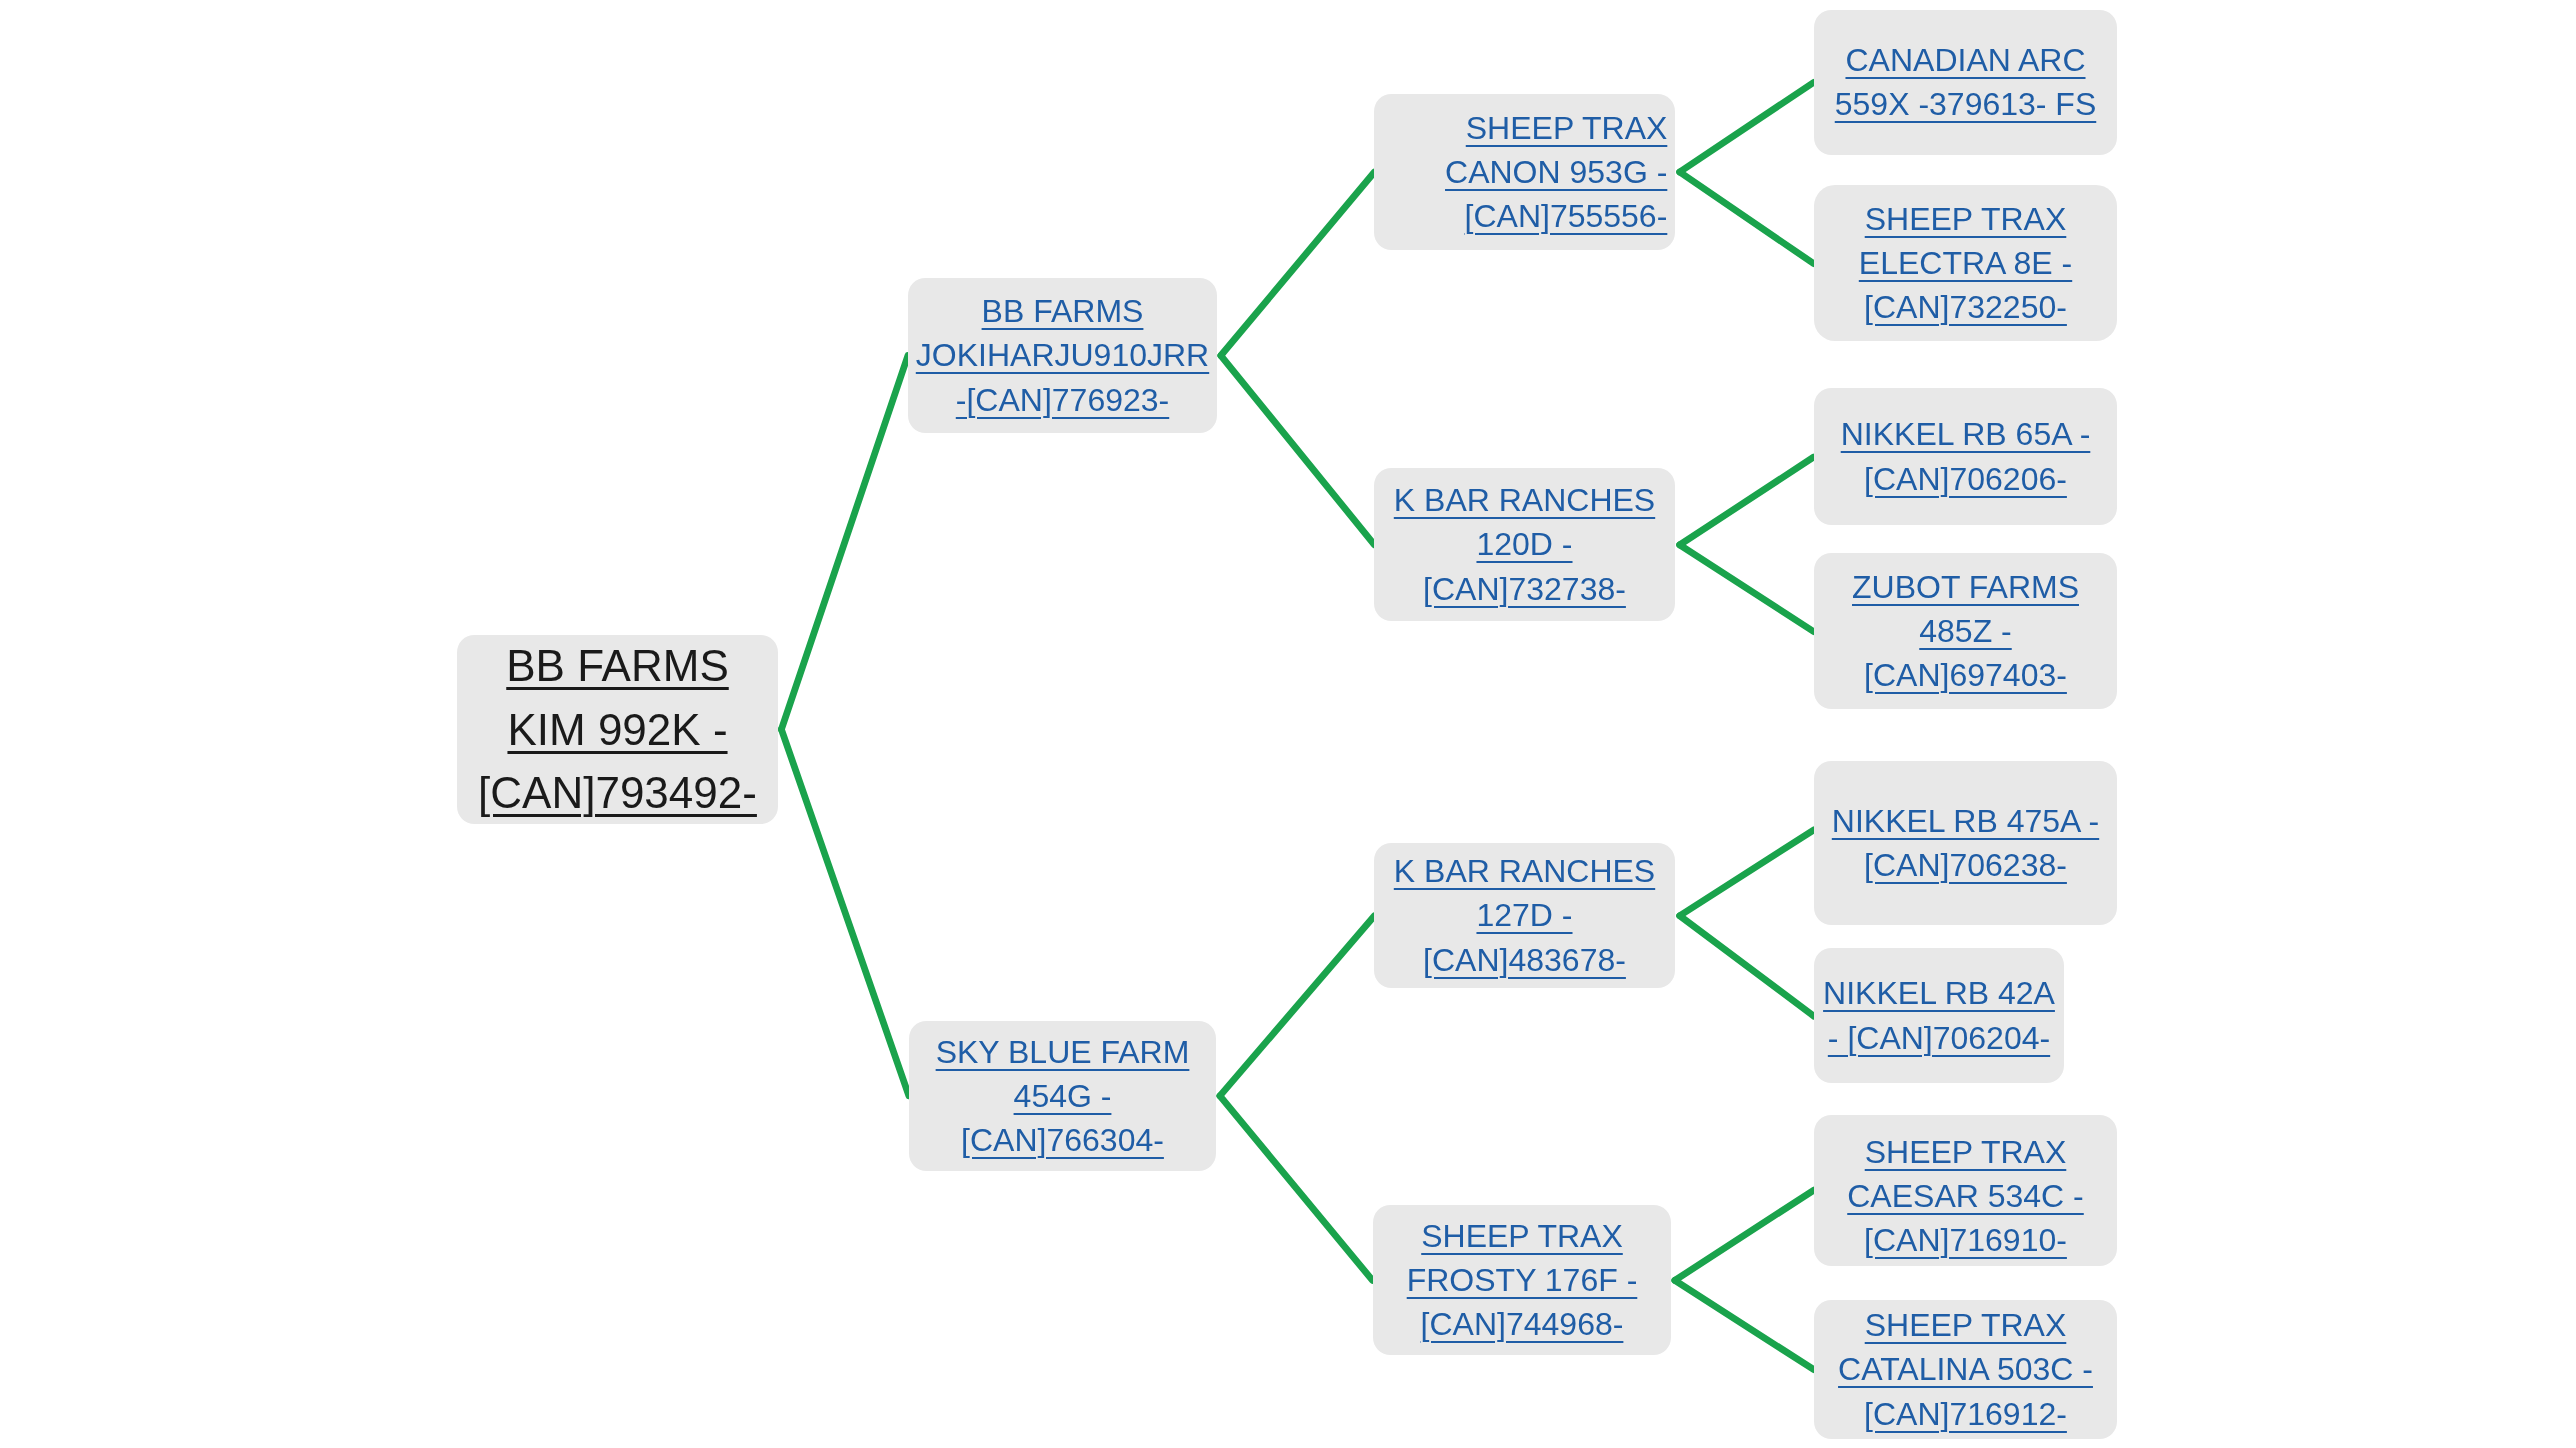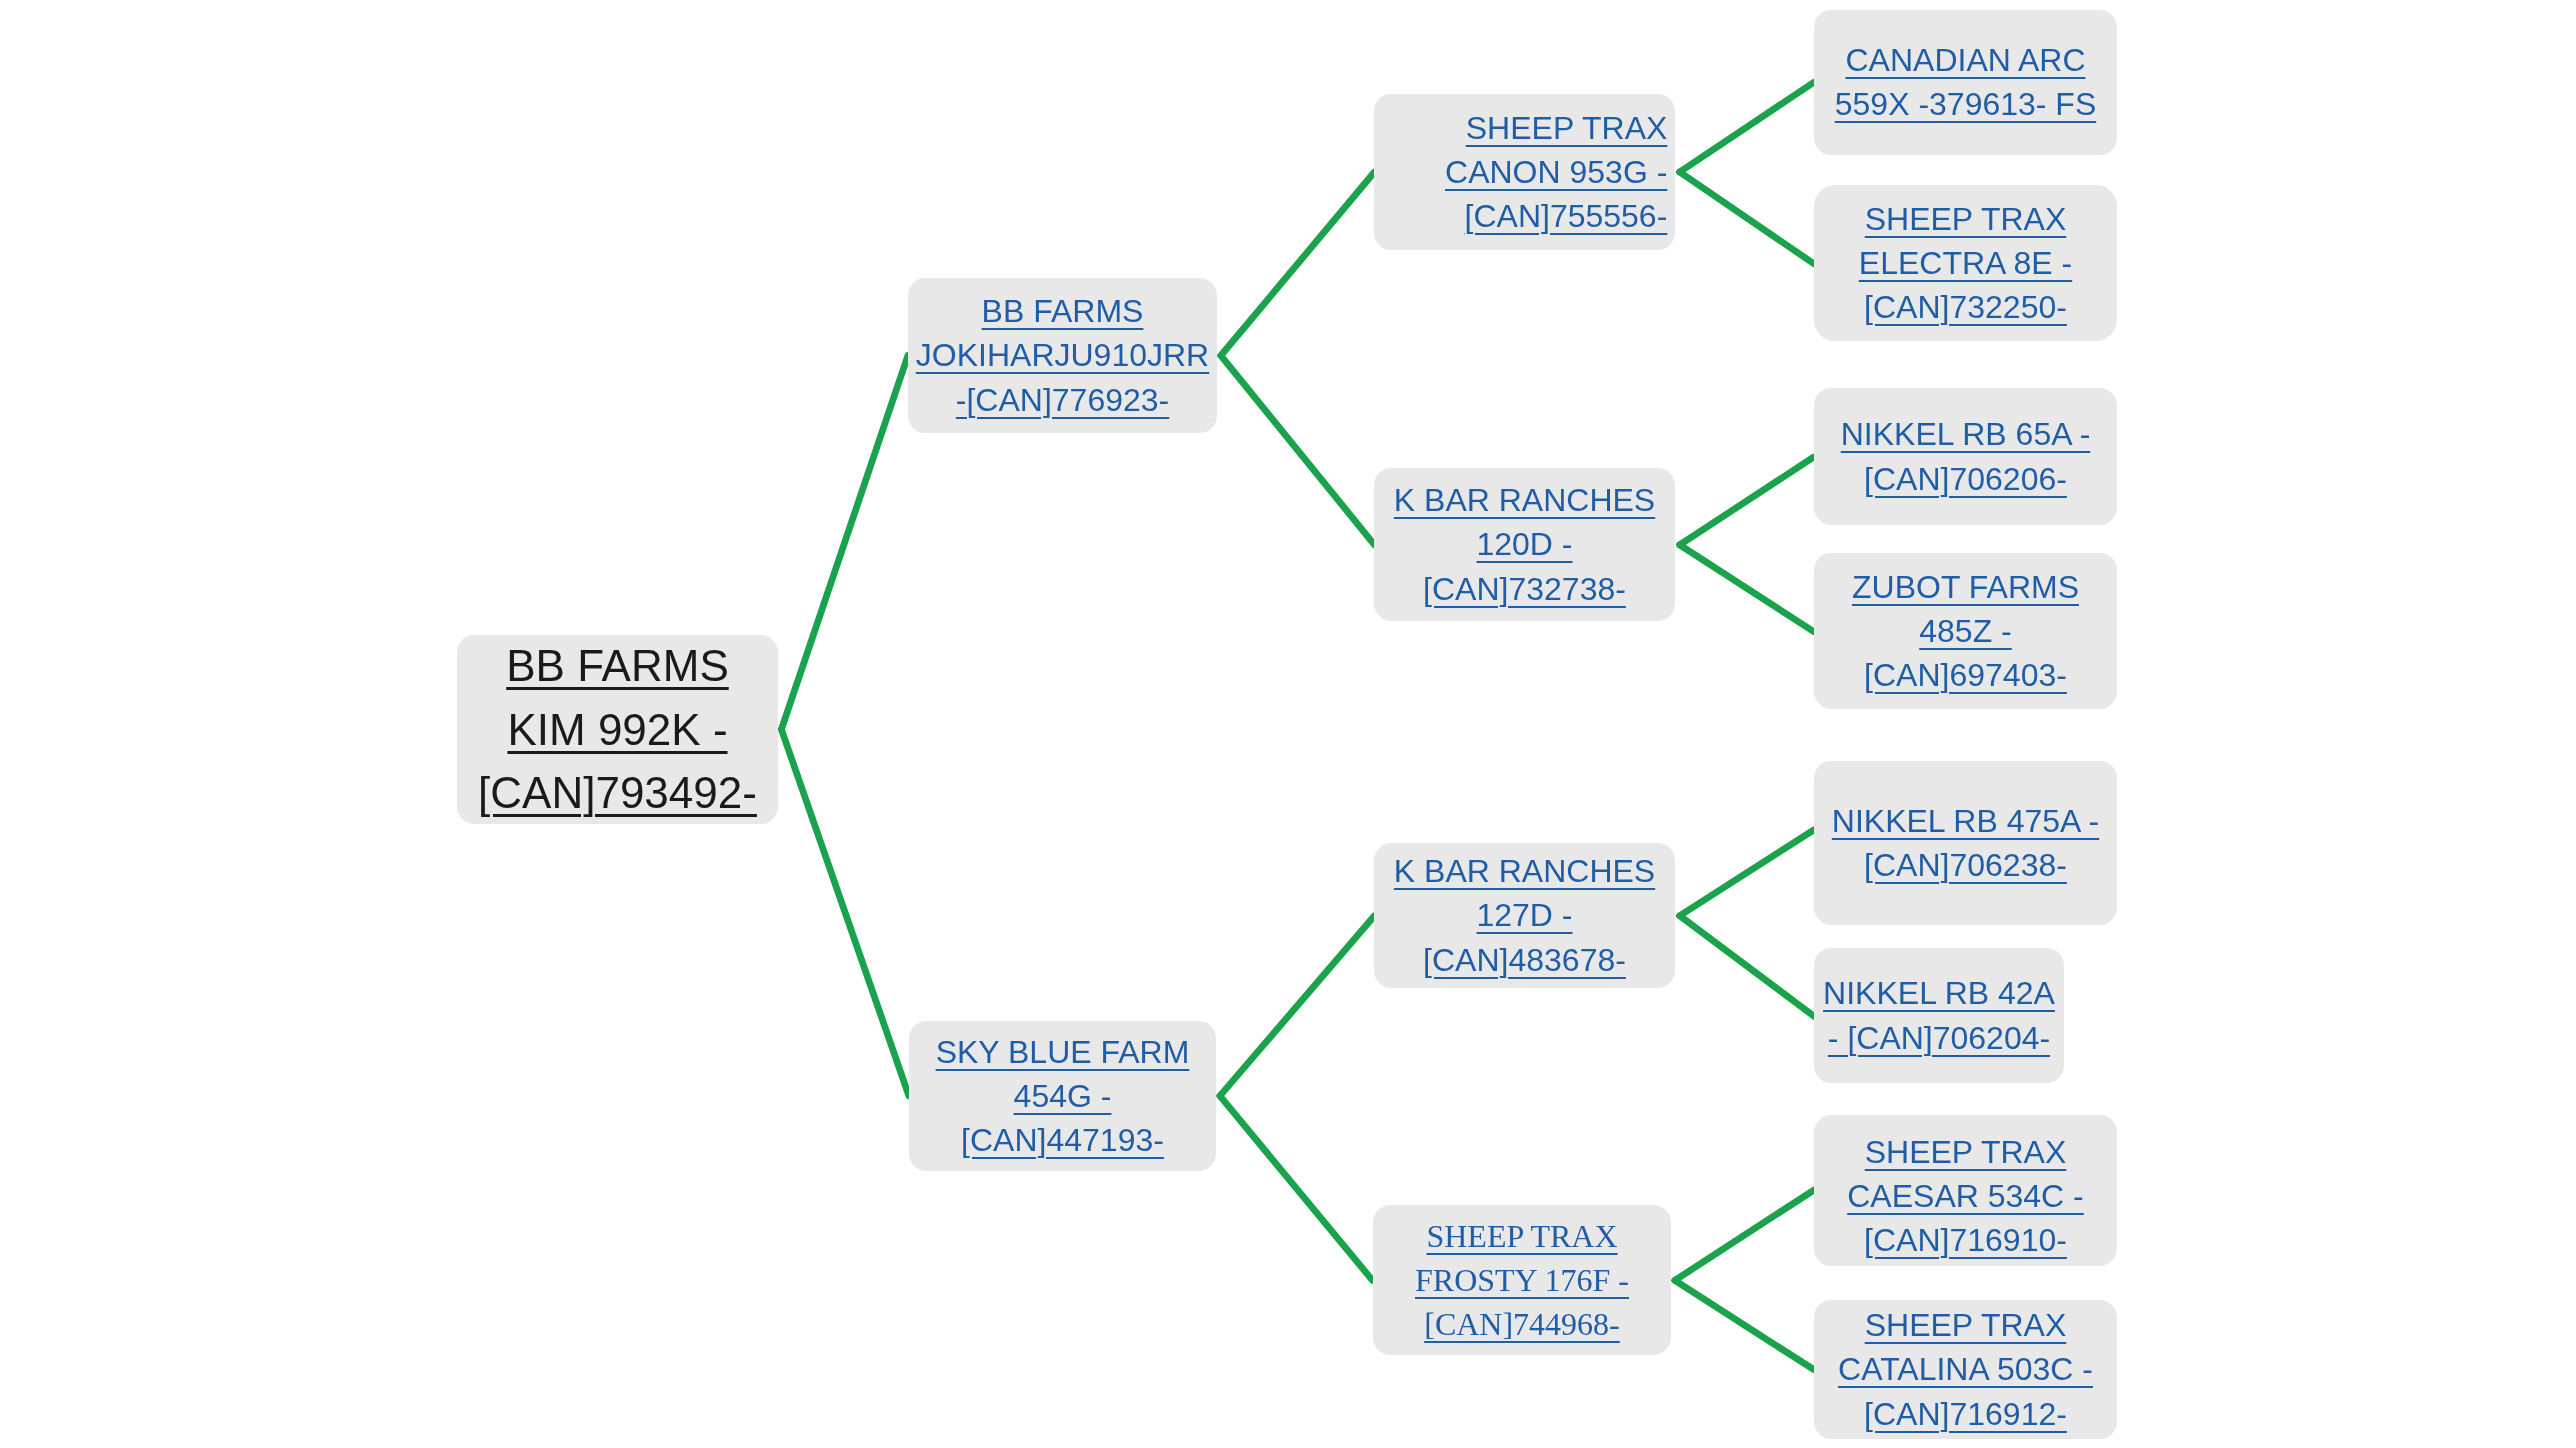--- a/index.html
+++ b/index.html
@@ -50,21 +50,21 @@
     text-decoration-thickness:3.4px;
     text-decoration-color:var(--root-black);
   }
   
   #n-root          {left:457px; top:635px; width:321px; height:189px;}
   #n-sire          {left:908px; top:278px; width:309px; height:155px;}
   #n-dam           {left:909px; top:1021px;width:307px; height:150px;}
   #n-sire-sire     {left:1374px;top:94px;  width:301px; height:156px;text-align:right;}
   #n-sire-dam      {left:1374px;top:468px; width:301px; height:153px;}
   #n-dam-sire      {left:1374px;top:843px; width:301px; height:145px;}
-  #n-dam-dam       {left:1373px;top:1205px;width:298px; height:150px;font-family:Liberation Serif, serif;}
+  #n-dam-dam       {left:1373px;top:1205px;width:298px; height:150px;}
   #n-sire-sire-sire{left:1814px;top:9.7px;  width:303px; height:145px;}
   #n-sire-sire-dam {left:1814px;top:185px; width:303px; height:156px;border-radius:21px;}
   #n-sire-dam-sire {left:1814px;top:388px; width:303px; height:137px;}
   #n-sire-dam-dam  {left:1814px;top:553px; width:303px; height:156px;}
   #n-dam-sire-sire {left:1814px;top:761px; width:303px; height:164px;}
   #n-dam-sire-dam  {left:1814px;top:948px; width:250px; height:135px;}
   #n-dam-dam-sire  {left:1814px;top:1115px;width:303px; height:151px;align-items:flex-end;}
   #n-dam-dam-dam   {left:1814px;top:1300px;width:303px; height:139px;}
 </style>
 </head>
@@ -91,21 +91,21 @@
 
   <div class="node" id="n-root">
     <a href="#" class="lbl root-lbl">BB FARMS KIM 992K - [CAN]793492-</a>
   </div>
 
   <div class="node" id="n-sire">
     <a href="#" class="lbl">BB FARMS JOKIHARJU910JRR -[CAN]776923-</a>
   </div>
 
   <div class="node" id="n-dam">
-    <a href="#" class="lbl">SKY BLUE FARM 454G - [CAN]447193-</a>
+    <a href="#" class="lbl">SKY BLUE FARM 454G - [CAN]766304-</a>
   </div>
 
   <div class="node" id="n-sire-sire">
     <a href="#" class="lbl">SHEEP TRAX CANON 953G - [CAN]755556-</a>
   </div>
 
   <div class="node" id="n-sire-dam">
     <a href="#" class="lbl">K BAR RANCHES 120D - [CAN]732738-</a>
   </div>
 

